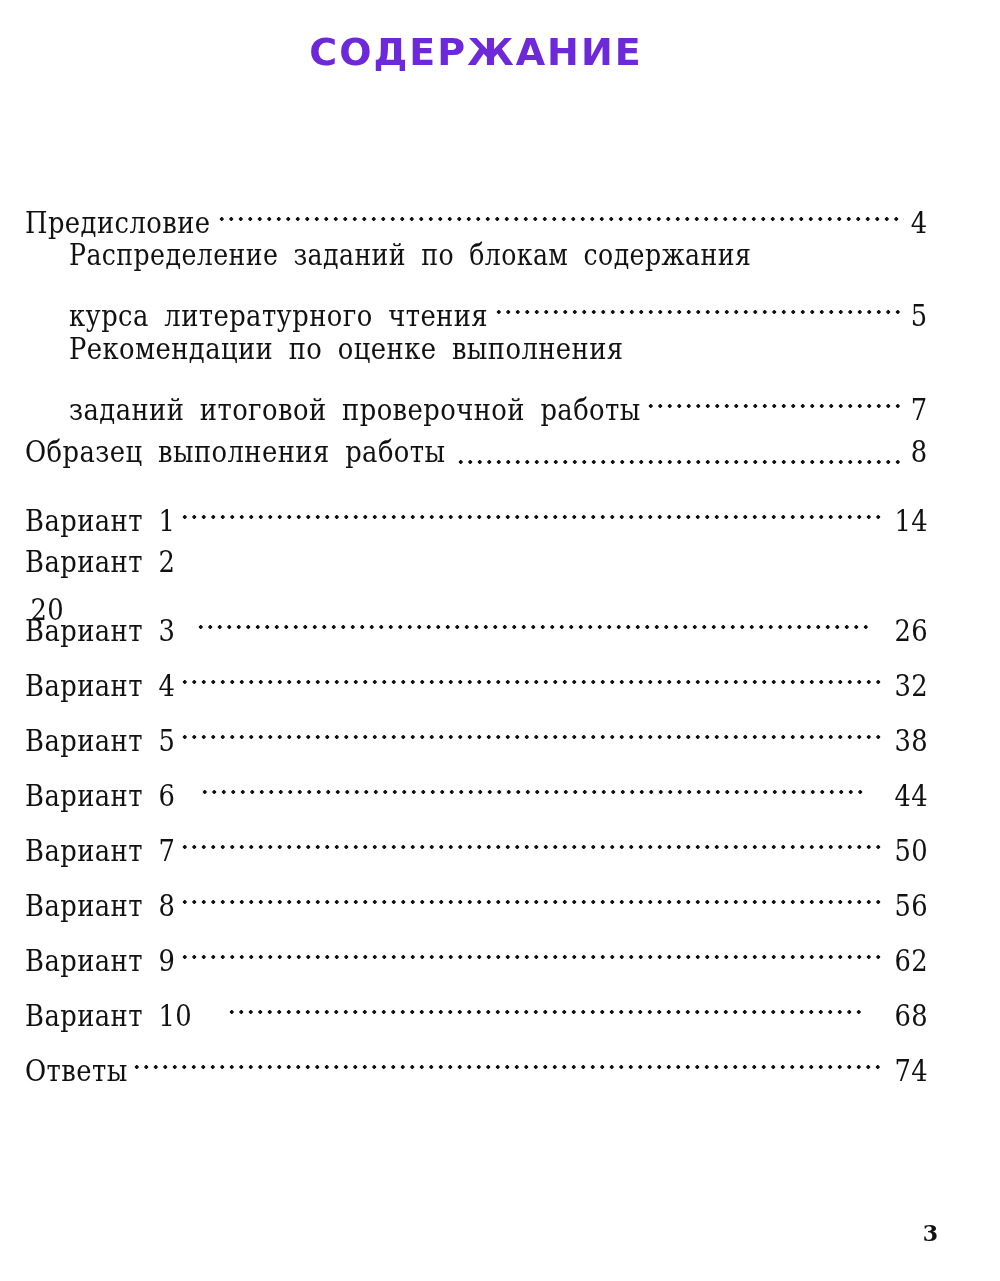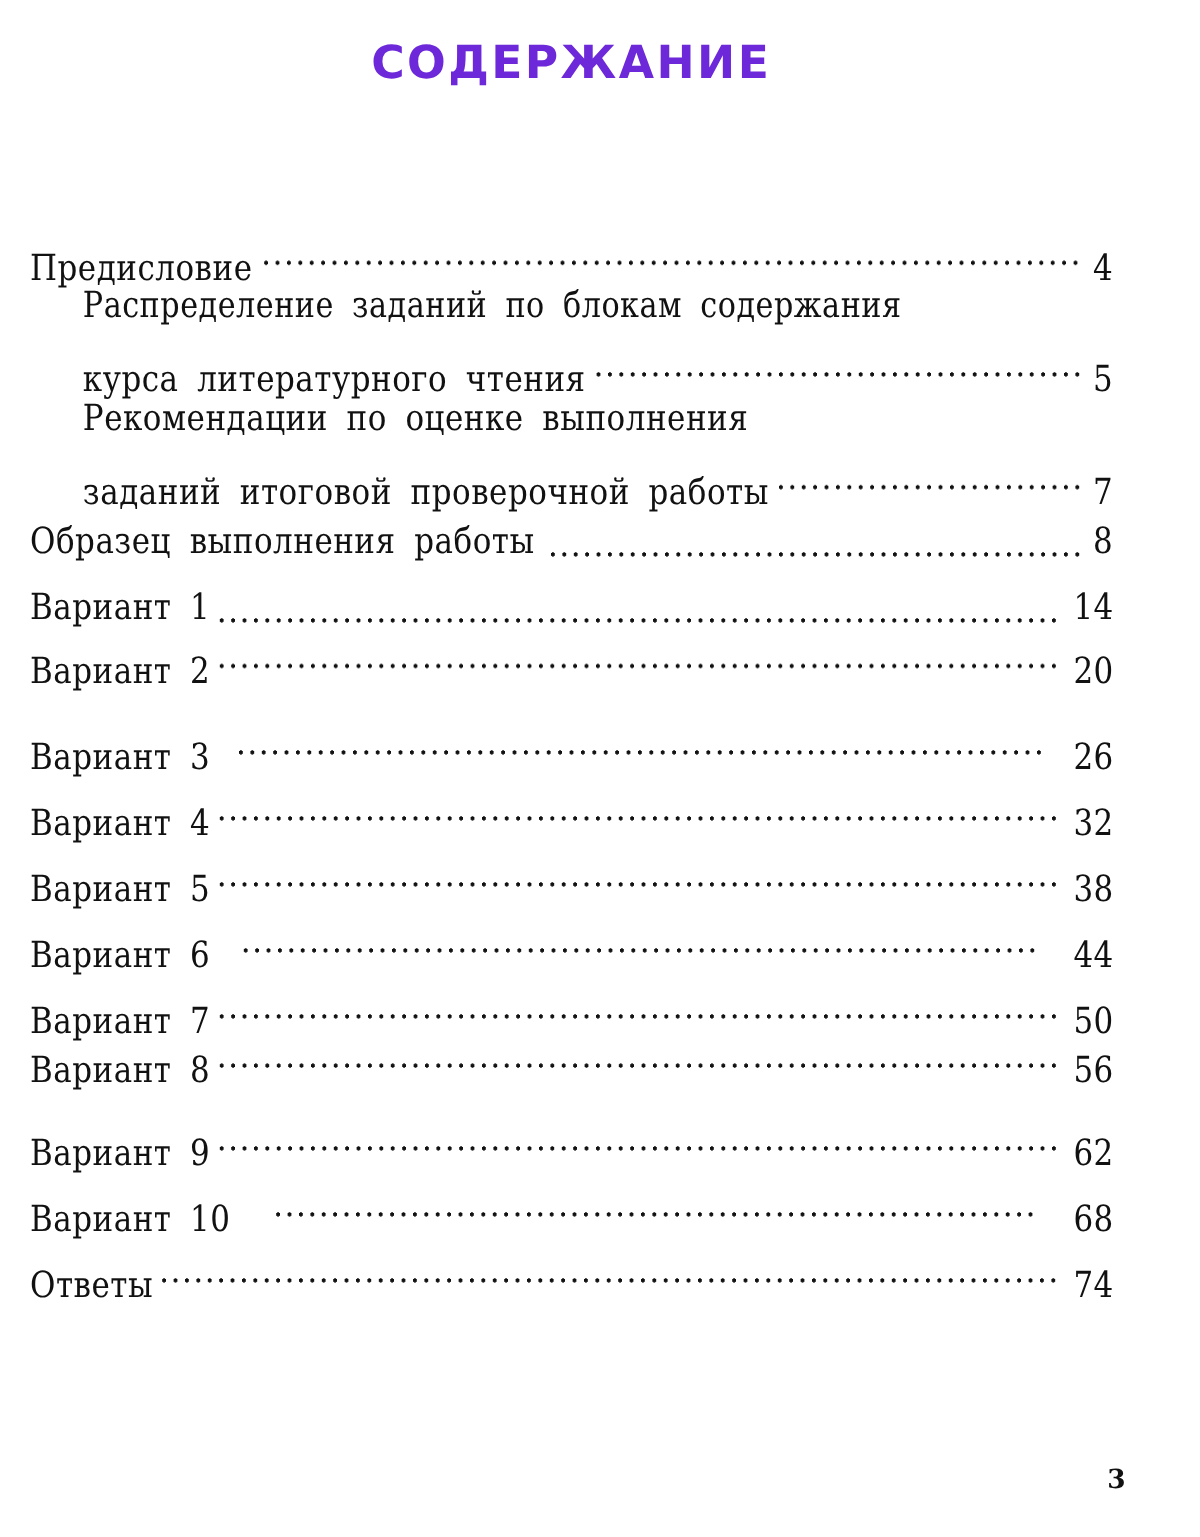--- a/index.html
+++ b/index.html
@@ -119,27 +119,27 @@
     <span class="leader" style="margin-left:-92px;"></span>
     <span class="toc-page">7</span>
   </div>
 
   <div class="toc-row" style="top:243px;align-items:flex-end;">
     <span class="toc-label">Образец выполнения работы</span>
     <span class="leader" style="margin-left:-62px;"></span>
     <span class="toc-page">8</span>
   </div>
 
-  <div class="toc-row" style="top:298px;align-items:flex-end;">
+  <div class="toc-row" style="top:298px;">
     <span class="toc-label">Вариант 1</span>
     <span class="leader" style="margin-left:-24px;"></span>
     <span class="toc-page">14</span>
   </div>
 
-  <div class="toc-row" style="top:336px;">
+  <div class="toc-row" style="top:353px;flex-direction:column;">
     <span class="toc-label">Вариант 2</span>
     <span class="leader" style="margin-left:-24px;"></span>
     <span class="toc-page">20</span>
   </div>
 
   <div class="toc-row" style="top:408px;gap:16px;">
     <span class="toc-label">Вариант 3</span>
     <span class="leader" style="margin-left:-24px;"></span>
     <span class="toc-page">26</span>
   </div>
@@ -161,21 +161,21 @@
     <span class="leader" style="margin-left:-24px;"></span>
     <span class="toc-page">44</span>
   </div>
 
   <div class="toc-row" style="top:628px;">
     <span class="toc-label">Вариант 7</span>
     <span class="leader" style="margin-left:-24px;"></span>
     <span class="toc-page">50</span>
   </div>
 
-  <div class="toc-row" style="top:669px;">
+  <div class="toc-row" style="top:683px;">
     <span class="toc-label">Вариант 8</span>
     <span class="leader" style="margin-left:-24px;"></span>
     <span class="toc-page">56</span>
   </div>
 
   <div class="toc-row" style="top:738px;">
     <span class="toc-label">Вариант 9</span>
     <span class="leader" style="margin-left:-24px;"></span>
     <span class="toc-page">62</span>
   </div>

